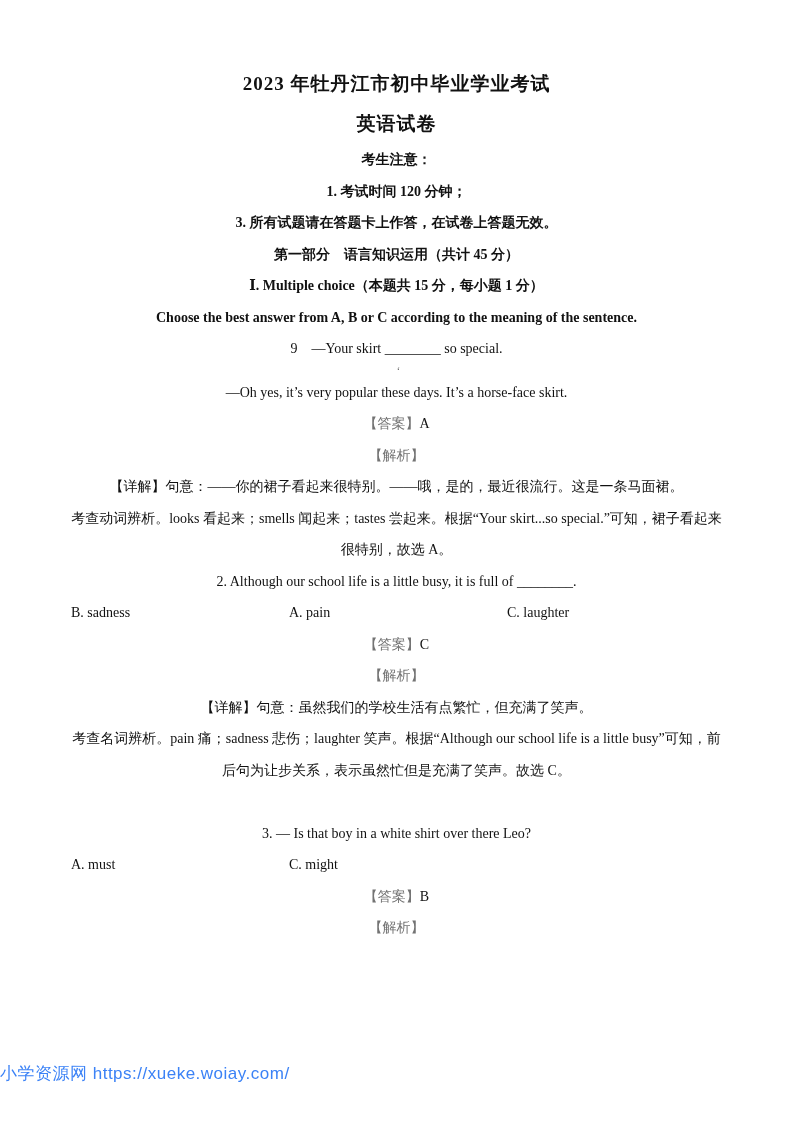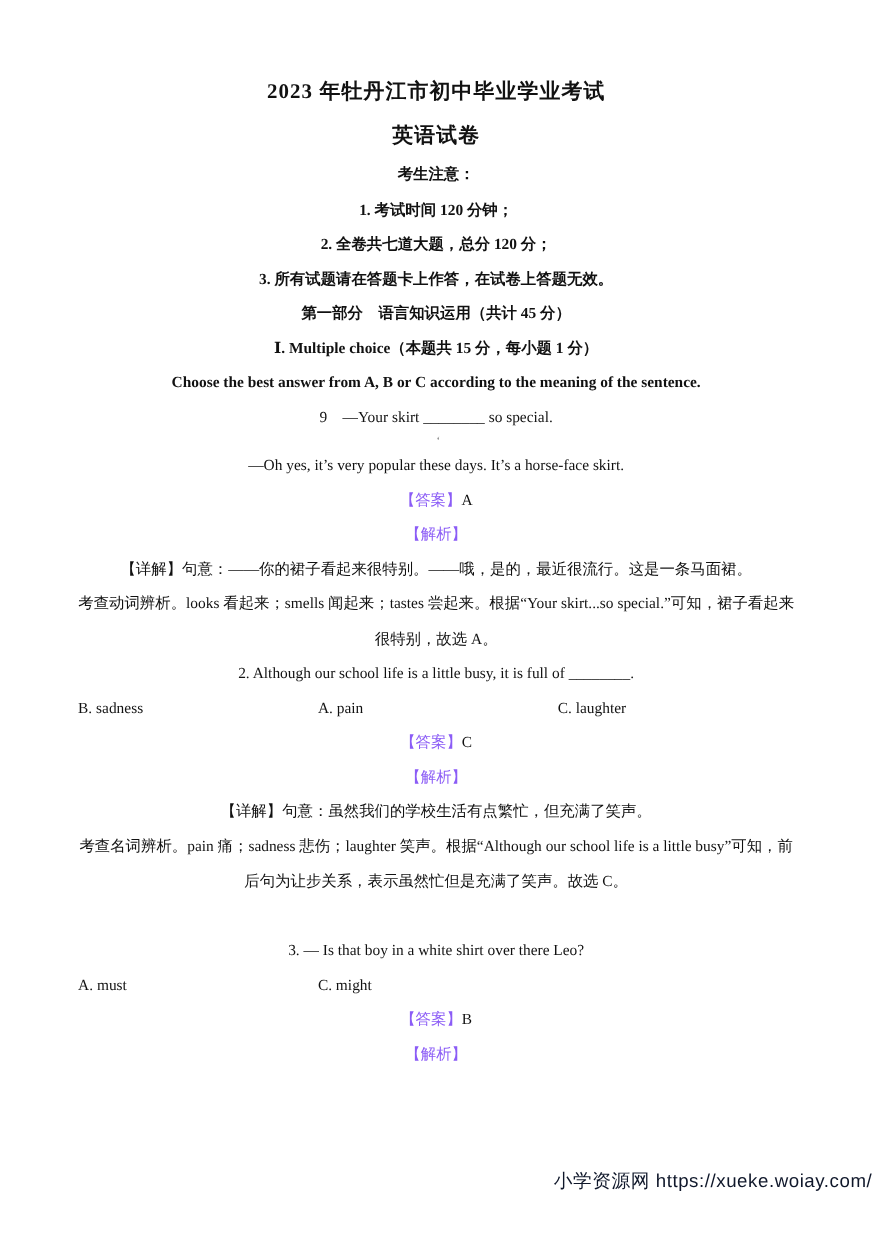--- a/index.html
+++ b/index.html
@@ -30,58 +30,57 @@
     letter-spacing: 1px;
   }
   .content p {
     margin: 0;
     font-size: 14px;
     line-height: 31.5px;
     text-align: center;
   }
   .bold { font-weight: 700; }
   .just { text-align: justify; }
-  .blue { color: #8b5cf6; }
+  .blue { color: #737373; }
   .opts {
     display: grid;
     grid-template-columns: 218px 218px 1fr;
     font-size: 14px;
     line-height: 31.5px;
   }
   .stray-line {
     line-height: 12px !important;
     font-size: 10px !important;
     color: #555555;
     padding-left: 4px;
   }
   .blank-line { height: 31.5px; }
   .footer {
     position: absolute;
     left: 0;
     right: 0;
     top: 1062px;
-    text-align: right;
+    text-align: left;
     font-family: "Liberation Sans", "DejaVu Sans", sans-serif;
     font-size: 17px;
-    color: #0f172a;
+    color: #3b82f6;
     letter-spacing: 0.5px;
   }
 </style>
 </head>
 <body>
 
 <div class="page">
   <div class="content">
 
     <h1 class="title">2023 年牡丹江市初中毕业学业考试</h1>
     <h1 class="title">英语试卷</h1>
 
     <p class="bold">考生注意：</p>
     <p class="bold">1. 考试时间 120 分钟；</p>
-    <p class="bold">2. 全卷共七道大题，总分 120 分；</p>
     <p class="bold">3. 所有试题请在答题卡上作答，在试卷上答题无效。</p>
 
     <p class="bold">第一部分　语言知识运用（共计 45 分）</p>
     <p class="bold">Ⅰ. Multiple choice（本题共 15 分，每小题 1 分）</p>
     <p class="bold">Choose the best answer from A, B or C according to the meaning of the sentence.</p>
 
     <p>9　—Your skirt ________ so special.</p>
     <p class="stray-line">‘</p>
     <p>—Oh yes, it’s very popular these days. It’s a horse-face skirt.</p>
     <p><span class="blue">【答案】</span><span>A</span></p>

